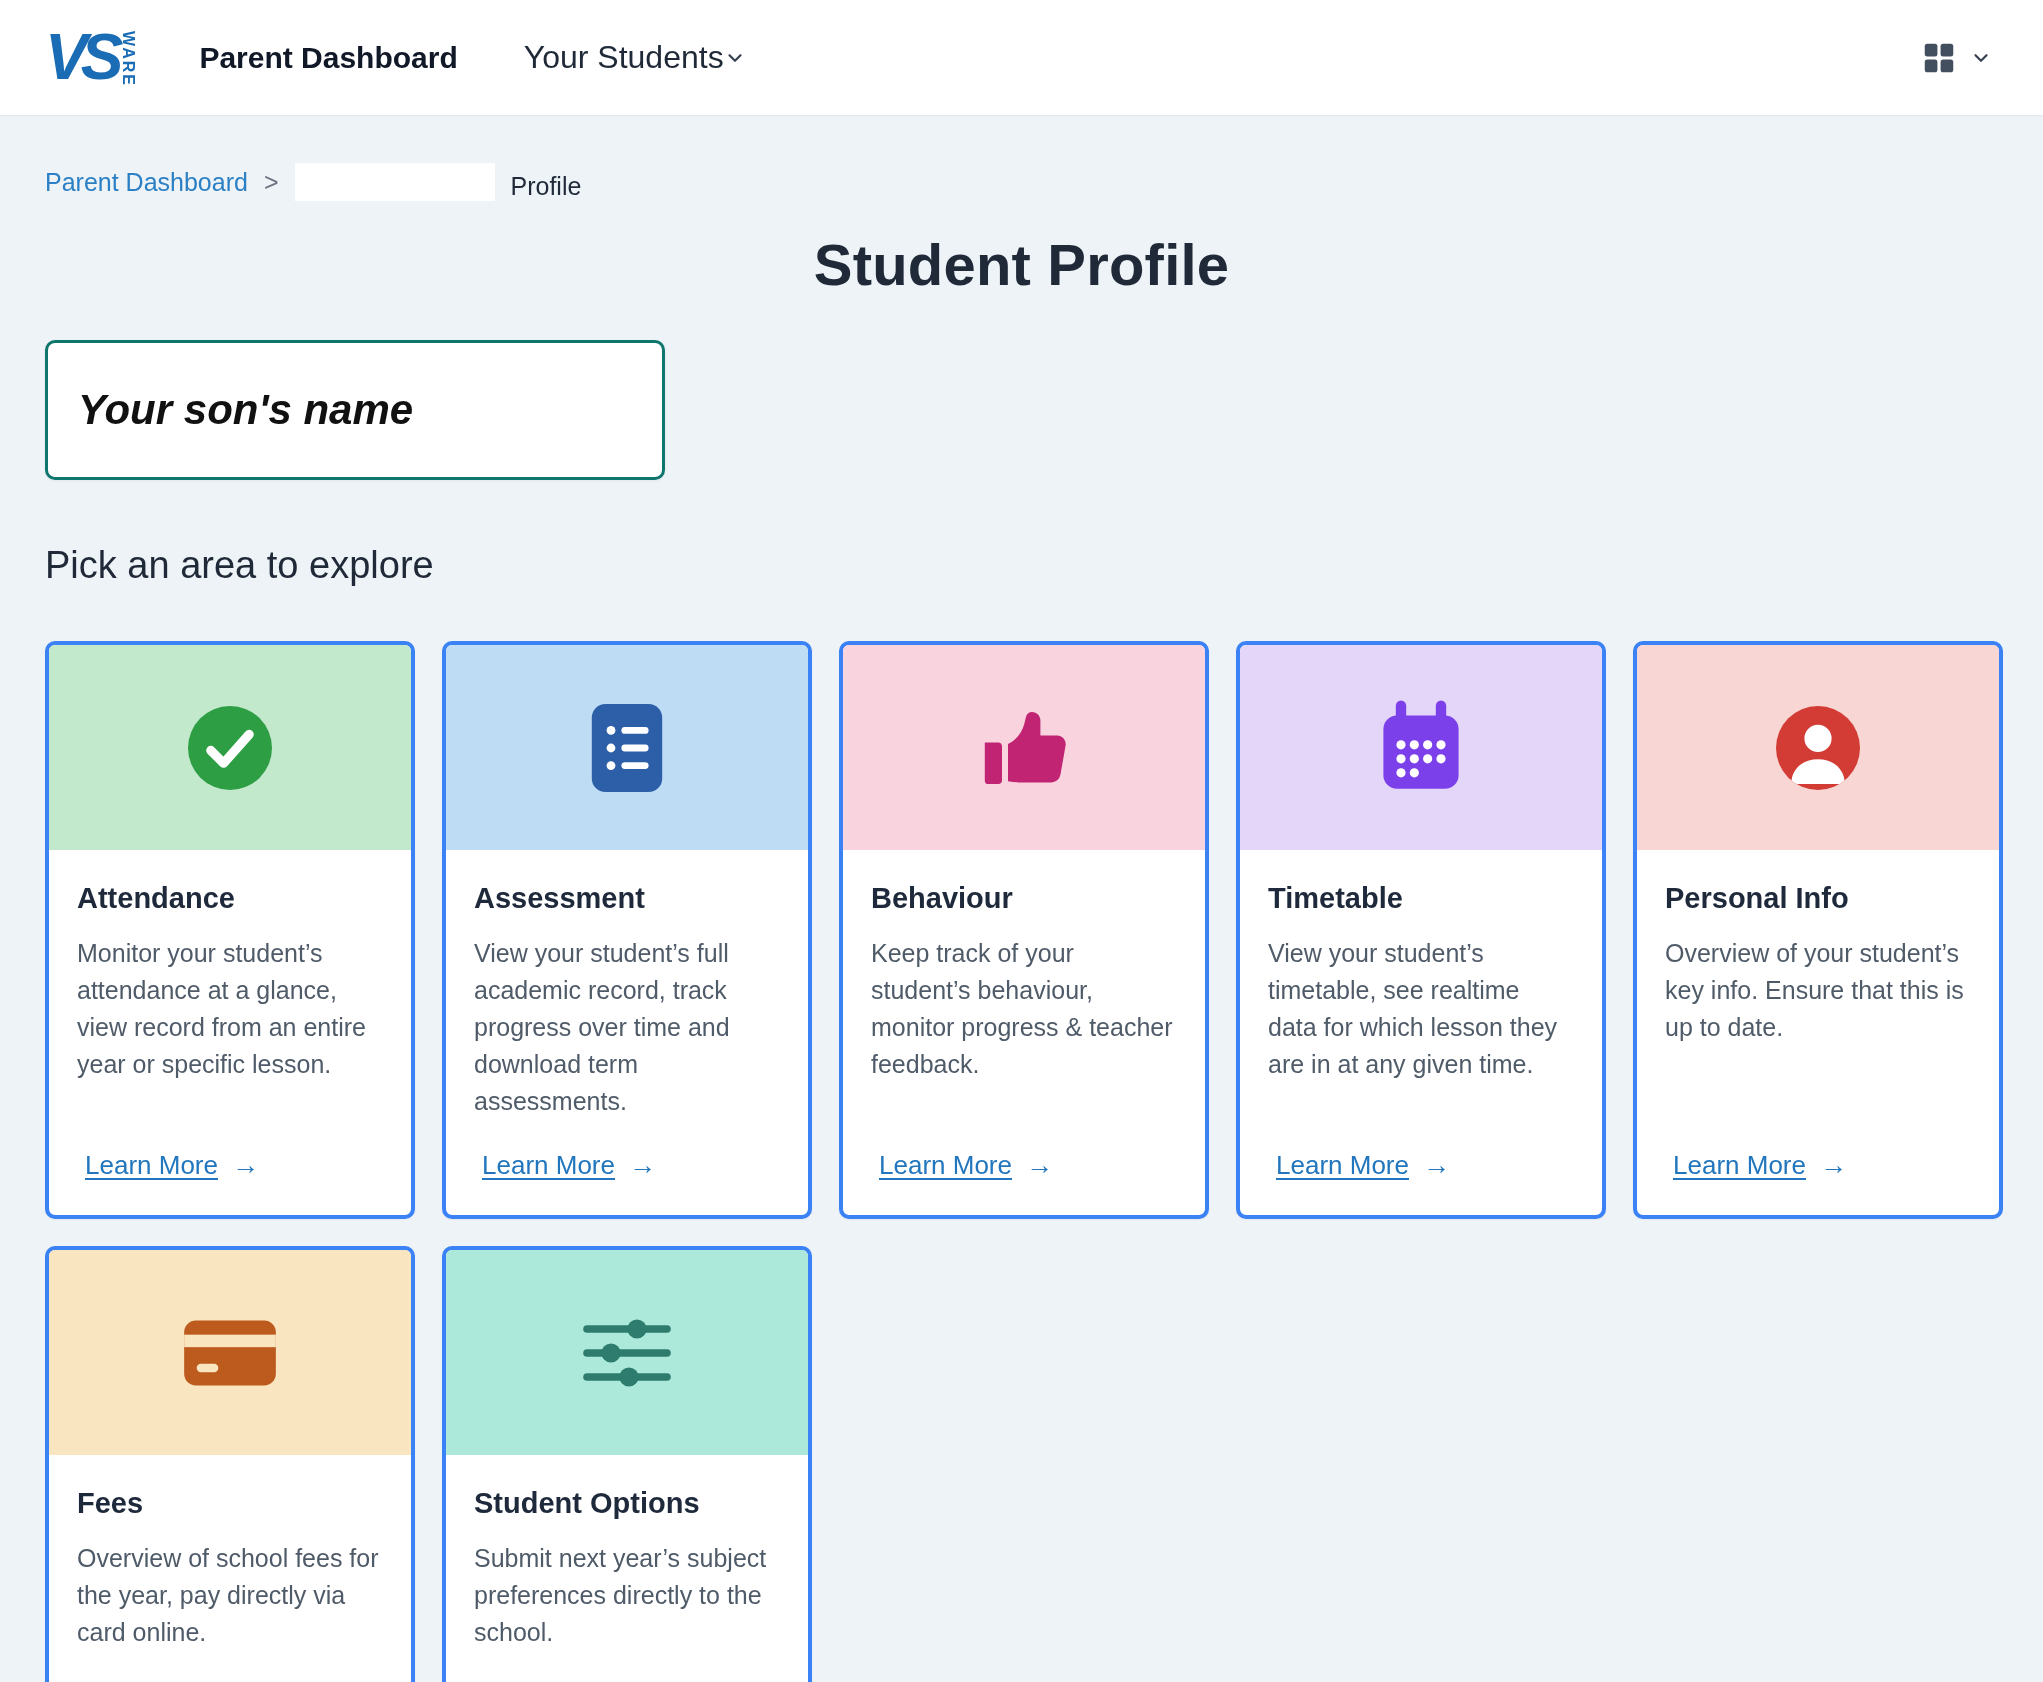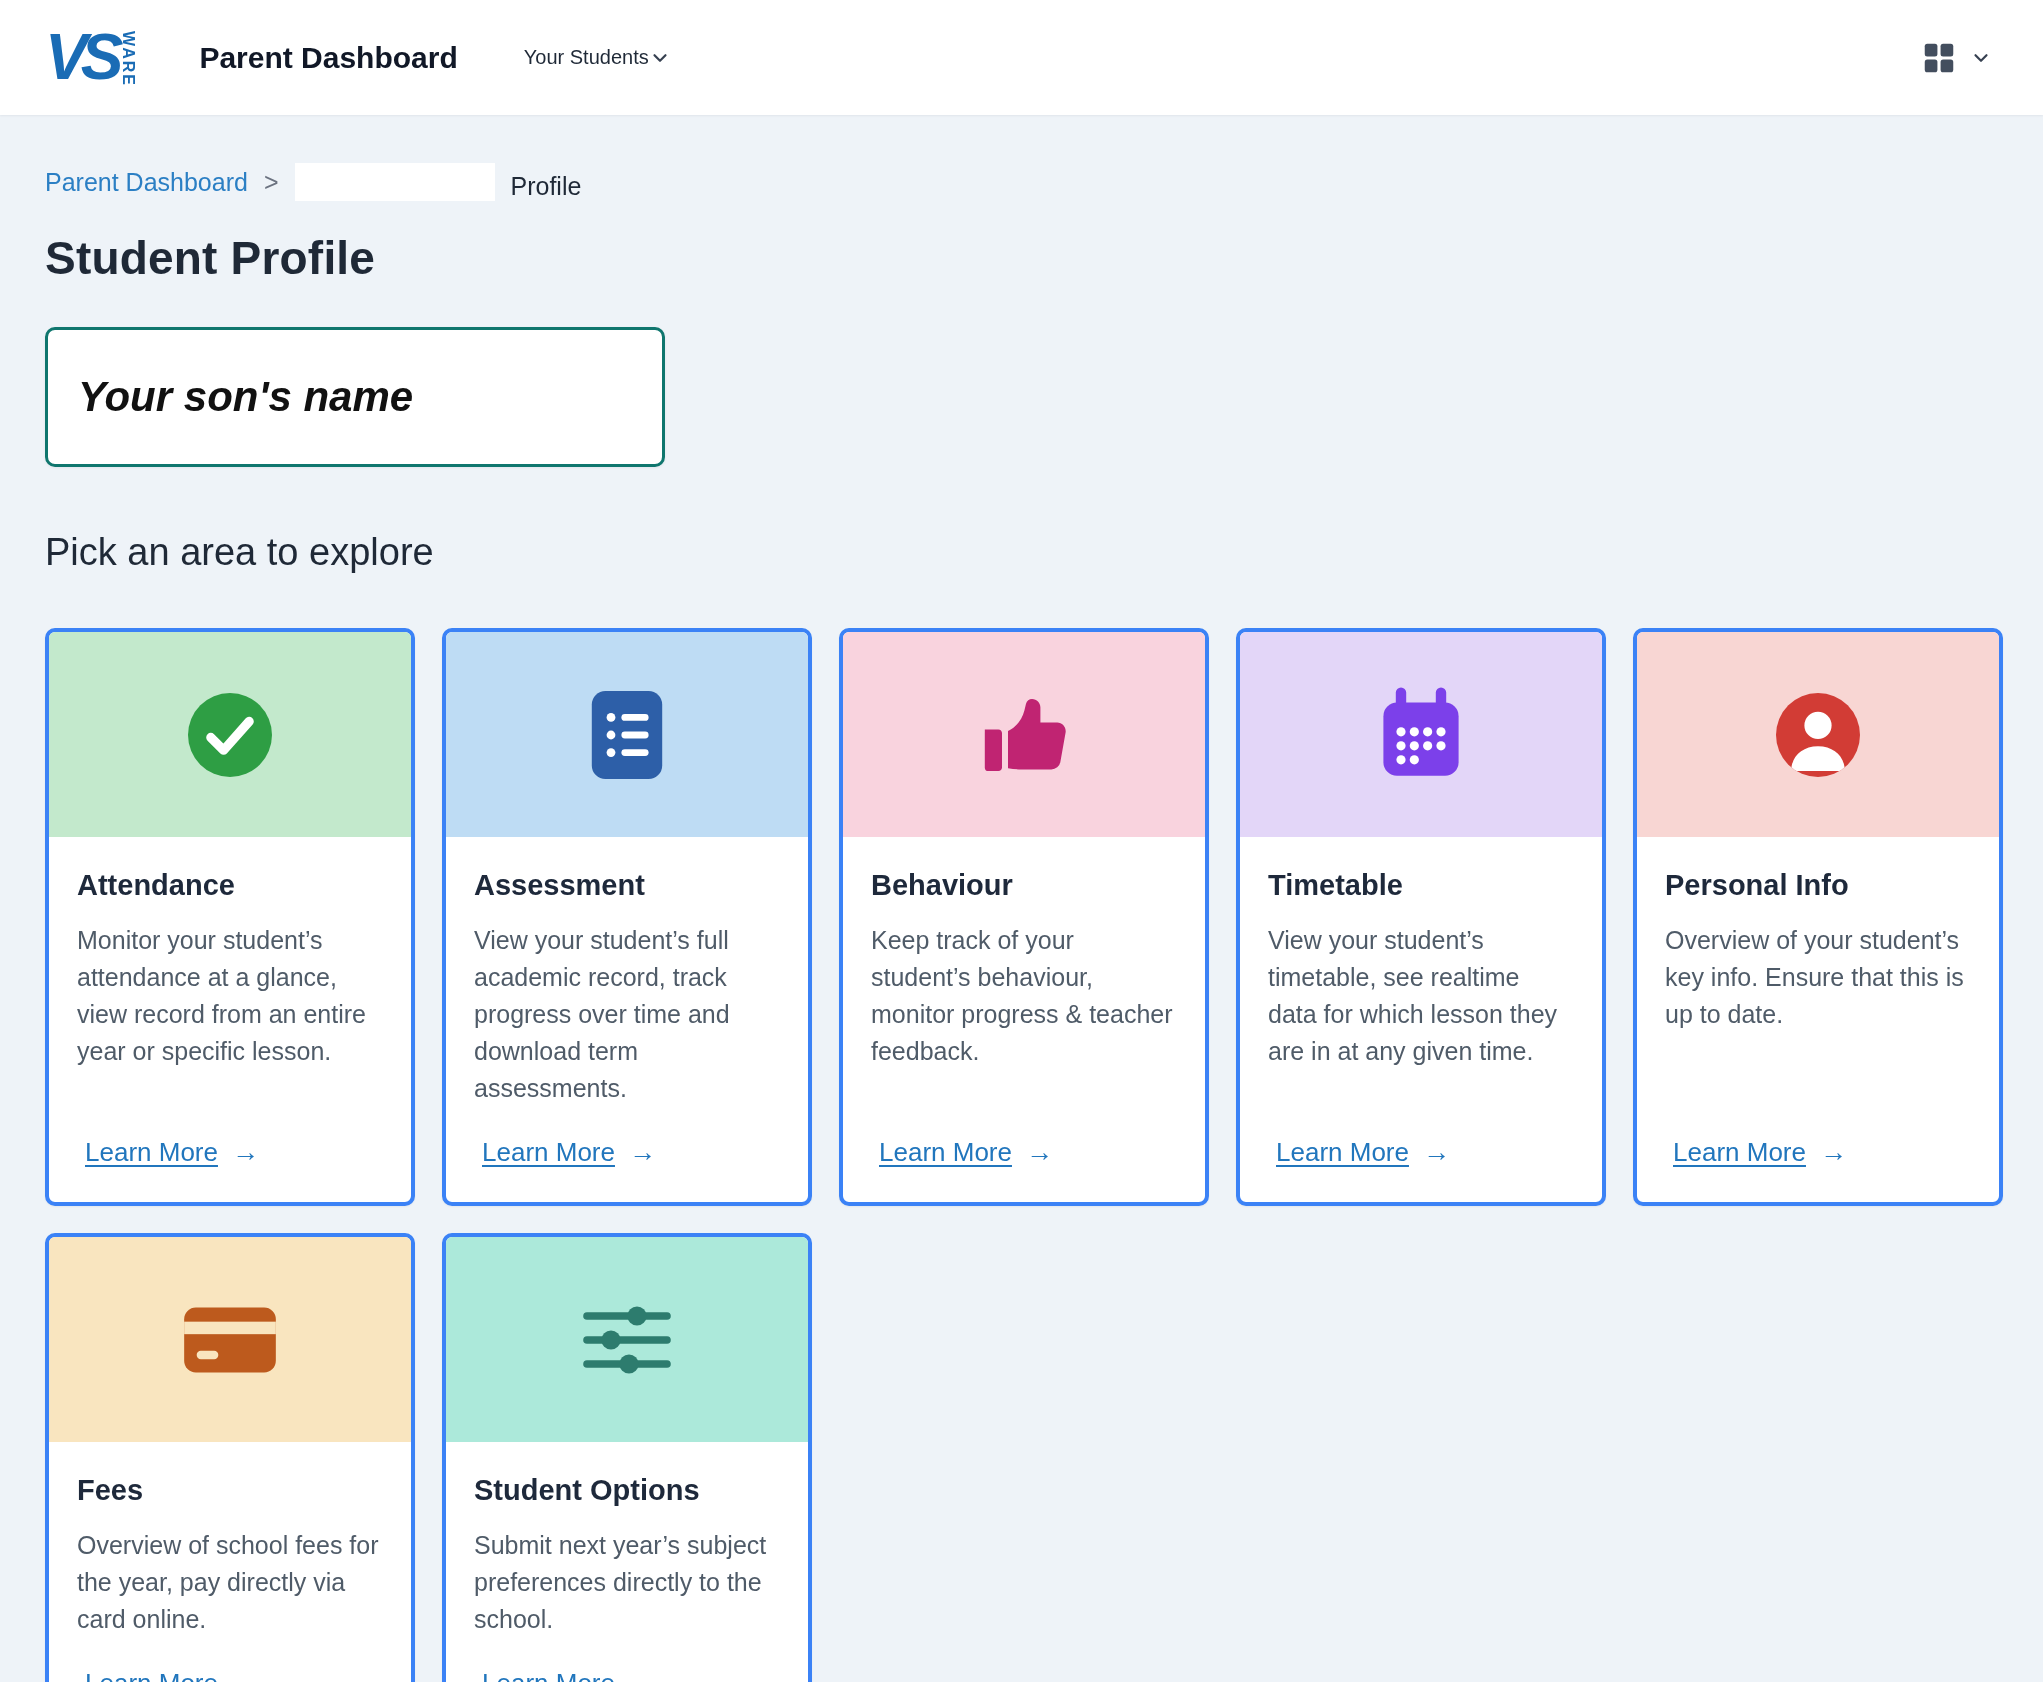--- a/index.html
+++ b/index.html
@@ -28,40 +28,40 @@
   }
   .logo-ware {
     writing-mode:vertical-rl; text-orientation:mixed;
     font-size:16px; font-weight:700; letter-spacing:2px;
     color:#1a6cb5; margin-left:3px; margin-top:3px;
   }
   .topnav { display:flex; align-items:center; gap:66px; }
   .nav-title { font-size:30px; font-weight:700; color:#111827; cursor:pointer; }
   .nav-item {
     display:flex; align-items:center; gap:0;
-    font-size:20px; font-weight:500; color:#1f2937; cursor:pointer;text-align:center;
+    font-size:32px; font-weight:500; color:#1f2937; cursor:pointer;text-align:center;
   }
   .topbar-right {
     margin-left:auto; display:flex; align-items:center; gap:12px;
     background:none; border:none; cursor:pointer; padding:6px;
   }
   .chev { display:inline-flex; }
 
   
   .content { padding:0 45px 48px; }
 
   .breadcrumb {
     margin-top:48px; display:flex; align-items:center; gap:16px; font-size:25px;
   }
   .breadcrumb a { color:#2b7fc4; }
   .crumb-sep { color:#6b7280; }
   .crumb-redacted { width:200px; height:38px; background:#ffffff; }
   .crumb-current { color:#1f2937;margin-top:8px; }
 
-  .page-title { margin-top:30px; font-size:46px; font-weight:600; color:#1f2937; letter-spacing:.2px; }
+  .page-title { margin-top:30px; font-size:58px; font-weight:600; color:#1f2937; letter-spacing:.2px;text-align:center; }
 
   .name-card {
     margin-top:42px; width:620px; height:140px;
     background:#ffffff; border:3px solid #0f766e; border-radius:10px;
     box-shadow:0 1px 3px rgba(16,24,40,.06);
     display:flex; align-items:center; padding:0 30px;
   }
   .student-name { font-size:42px; font-style:italic; font-weight:700; color:#111111; }
 
   .section-heading { margin-top:64px; font-size:38px; font-weight:400; color:#1f2937; }

